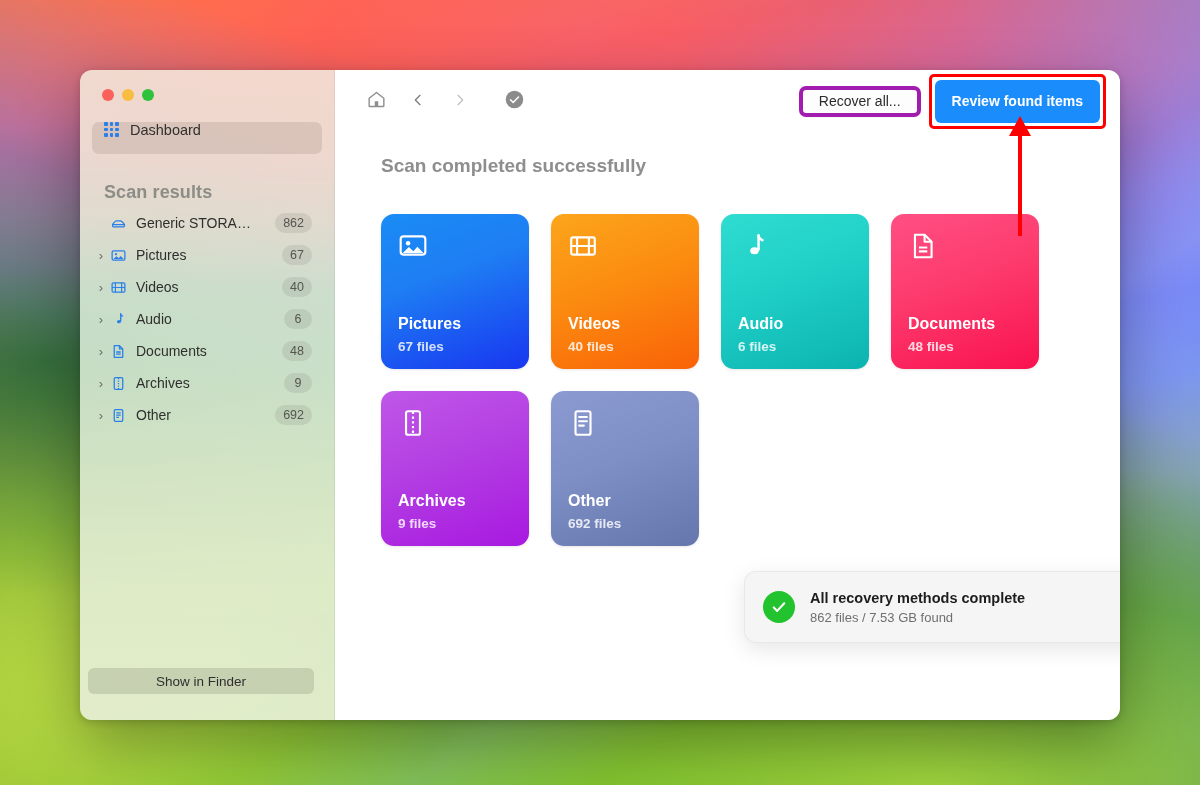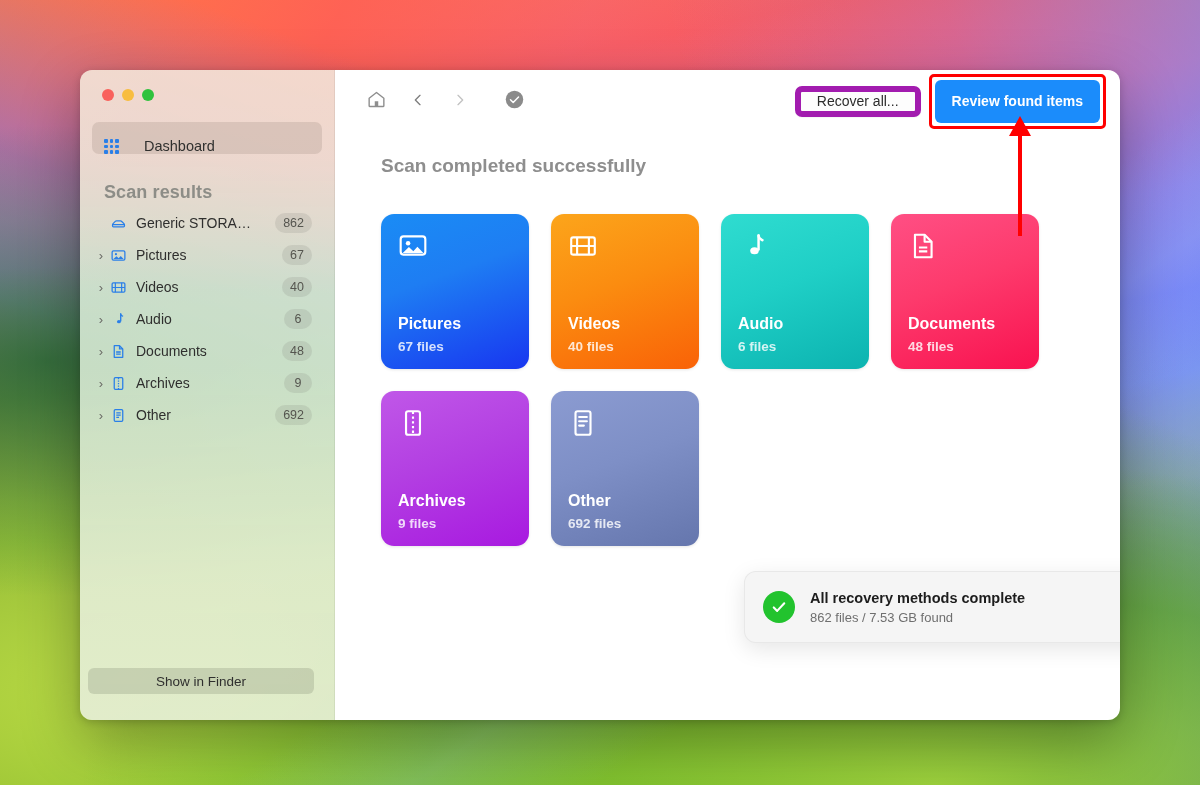--- a/index.html
+++ b/index.html
@@ -79,21 +79,21 @@
 
   .traffic{display:flex; gap:8px; padding:19px 0 0 22px;}
   .tl{width:12px; height:12px; border-radius:50%;}
   .tl.red{background:#f9615c;}
   .tl.yellow{background:#f8bd3f;}
   .tl.green{background:#2fc23d;}
 
   .dash-row{
     margin:21px 12px 0 12px; height:32px; border-radius:7px;
     background:rgba(170,150,140,.30);
-    display:flex; align-items:flex-end; gap:25px; padding:0 12px;
+    display:flex; align-items:flex-start; gap:11px; padding:0 12px;
     cursor:default;
   }
   .grid-icon{
     width:15px; height:15px;
     display:grid; grid-template-columns:repeat(3,1fr); grid-template-rows:repeat(3,1fr); gap:2px;
     flex:0 0 auto;
   }
   .grid-icon i{background:#2a7fe8; border-radius:1px;}
   .dash-label{font-size:14.5px; color:#30302f;}
 
@@ -137,21 +137,21 @@
 
   .toolbar{height:62px; display:flex; align-items:center; padding:0 16px 0 22px;}
   .tb-left{display:flex; align-items:center; gap:4px;}
   .tb-btn{
     width:38px; height:34px; display:flex; align-items:center; justify-content:center;
     background:none; border:none; cursor:pointer; color:#8e8e8e;
   }
   .tb-right{margin-left:auto; display:flex; align-items:center; gap:14px; padding-right:4px;}
   .btn-secondary{
     height:31px; padding:0 16px; border-radius:7px;
-    background:#fdfdfd; border:6px solid #a21caf;
+    background:#fdfdfd; border:4px solid #a21caf;
     font-family:inherit; font-size:14px; color:#2c2c2c; cursor:pointer;
     box-shadow:0 1px 1px rgba(0,0,0,.04);
   }
   .btn-primary-wrap{position:relative;}
   .btn-primary{
     height:43px; padding:0 17px; border-radius:6px;
     background:#1b8cfb; border:none;
     font-family:inherit; font-size:14px; font-weight:600; color:#fff; cursor:pointer;
   }
   .annot-box{

